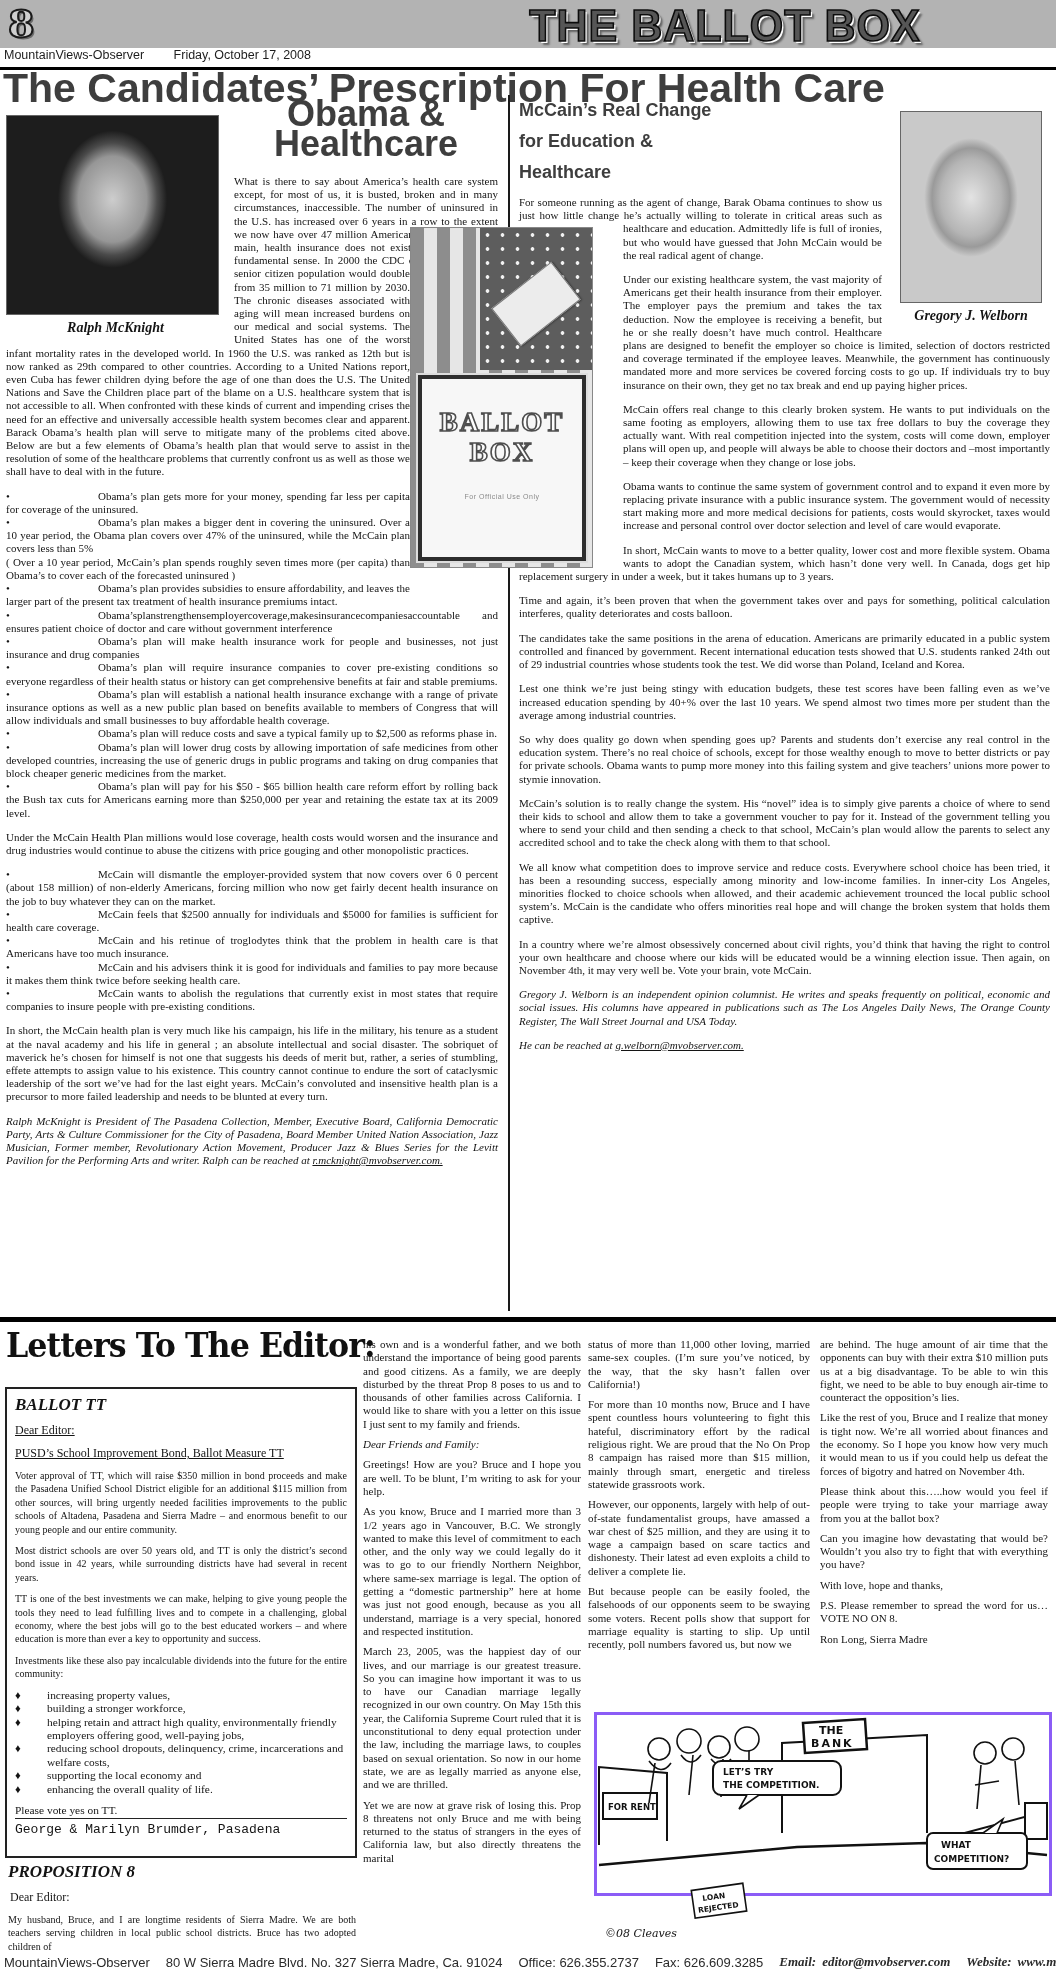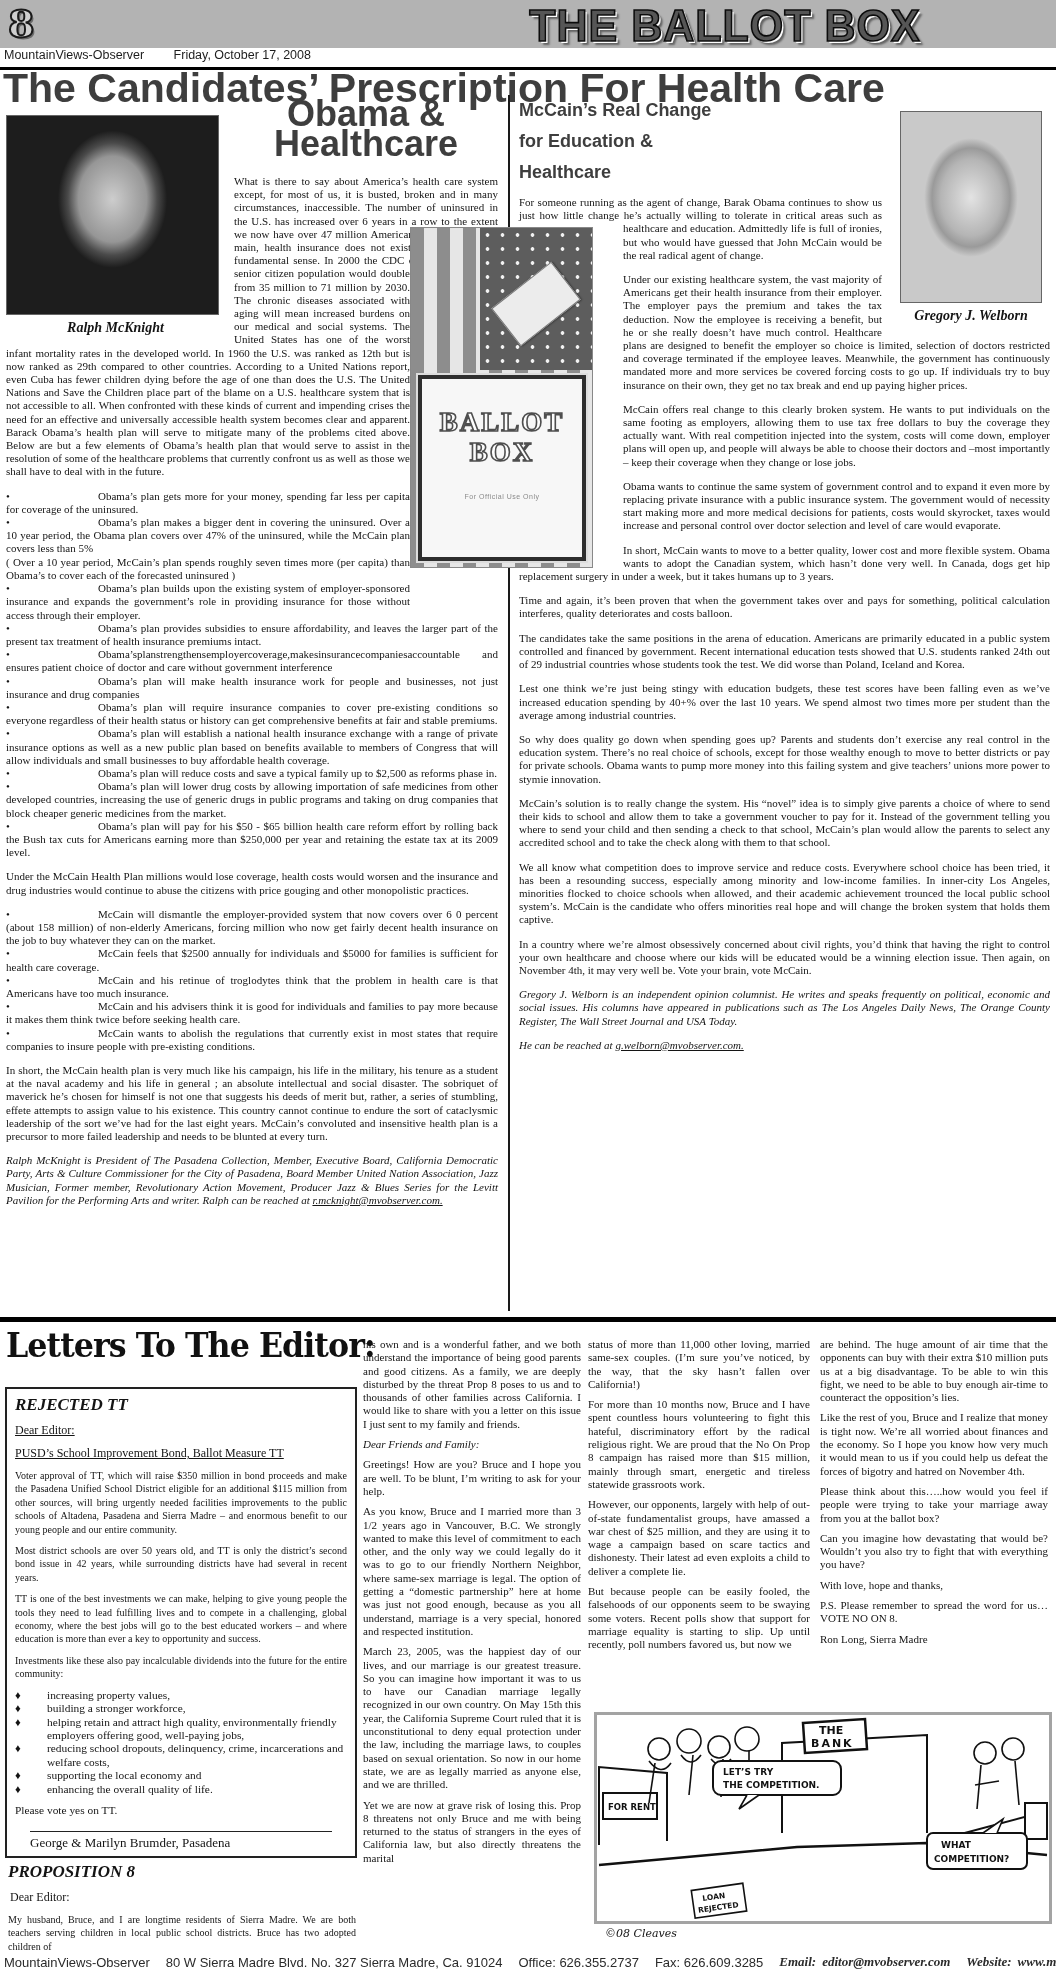--- a/index.html
+++ b/index.html
@@ -65,32 +65,32 @@
   .col1-box{position:absolute;left:5px;top:1387px;width:352px;height:471px;border:2px solid #222;
       padding:6px 8px;box-sizing:border-box;}
   .tt-title,.p8-title{font-size:17px;font-weight:bold;font-style:italic;margin:0 0 8px 0;}
   .u{text-decoration:underline;}
   .salut{font-size:12px;margin:0 0 8px 0;}
   .subject{font-size:12px;margin:0 0 8px 0;}
   .tt-p,.p8-p{font-size:10px;line-height:13.4px;text-align:justify;margin:0 0 8px 0;}
   .tt-bullet{font-size:11.4px;line-height:13.4px;margin:0;padding-left:32px;text-indent:-32px;text-align:left;}
   .tt-bullet .bullet-glyph{display:inline-block;width:32px;text-indent:0;}
   .tt-close{font-size:11.4px;margin:8px 0 2px 0;}
-  .tt-sig{font-family:Liberation Serif, serif;font-size:13px;margin:15px;border-top:1px solid #222;padding-top:3px;}
+  .tt-sig{font-family:Liberation Mono, monospace;font-size:13px;margin:0;border-top:1px solid #222;padding-top:3px;}
   .p8-block{position:absolute;left:8px;top:1862px;width:348px;}
   .p8-salut{font-size:12px;margin:0 0 8px 2px;}
   .let-col{position:absolute;font-size:11px;line-height:13.3px;text-align:justify;}
   .let-col p{margin:0 0 7px 0;}
   .col2{left:363px;top:1338px;width:218px;}
   .col3{left:588px;top:1338px;width:222px;}
   .col4{left:820px;top:1338px;width:228px;}
   .greeting{font-style:italic;}
   .sig-line{text-align:left;}
   
-  .cartoon{position:absolute;left:594px;top:1712px;width:458px;height:212px;border:3px solid #a3a3a3;
+  .cartoon{position:absolute;left:594px;top:1712px;width:458px;height:184px;border:3px solid #8b5cf6;
       box-sizing:border-box;background:#fff;}
   .cartoon svg{display:block;}
   .ct{font-family:"DejaVu Sans",sans-serif;font-weight:bold;fill:#111;}
   
   .footer{position:absolute;left:0;top:1949px;width:1056px;height:26px;
       font-family:"Liberation Sans",sans-serif;font-size:13px;color:#2b2b2b;display:flex;align-items:center;}
   .footer span{margin-right:16px;white-space:nowrap;}
   .footer .f-paper{margin-left:4px;}
   .f-em{font-family:"Liberation Serif",serif;font-weight:bold;font-style:italic;margin-right:6px !important;}
   .f-emv{font-family:"Liberation Serif",serif;font-weight:bold;font-style:italic;}
@@ -118,21 +118,20 @@
       <div class="photo photo-mcknight"></div>
       <div class="photo-caption">Ralph McKnight</div>
     </div>
     <h2 class="art-title obama-title">Obama &amp; Healthcare</h2>
     <div class="spacer-l"></div>
     <p class="body-p">What is there to say about America’s health care system except, for most of us, it is busted, broken and in many circumstances, inaccessible. The number of uninsured in the U.S. has increased over 6 years in a row  to the extent we now have over 47 million Americans for whom, in the main, health insurance does not exist   even in the most fundamental sense. In 2000 the CDC determined that our senior citizen population would double from 35 million to 71 million by 2030. The chronic diseases associated with aging will mean increased burdens on our medical and social systems. The United States has one of the worst infant mortality rates in the developed world. In 1960 the U.S. was ranked as 12th but is now ranked as 29th compared to other countries. According to a United Nations report, even Cuba has fewer children dying before the age of one than does the U.S. The United Nations and Save the Children place part of the blame on a U.S. healthcare system that is not accessible to all. When confronted with these kinds of current and impending crises the need for an effective and universally accessible health system becomes clear and apparent. Barack Obama’s health plan will serve to mitigate many of the problems cited above. Below are but a few elements of Obama’s health plan that would serve to assist in the resolution of some of the healthcare problems that currently confront us as well as those we shall have to deal with in the future.</p>
     <div>
         <p class="bullet-item"><span class="bullet-glyph">•</span>Obama’s plan gets more for your money, spending far less per capita for coverage of the uninsured.</p>
         <p class="bullet-item"><span class="bullet-glyph">•</span>Obama’s plan makes a bigger dent in covering the uninsured. Over a 10 year period, the Obama plan covers over 47% of the uninsured, while the McCain plan covers less than 5%
 ( Over a 10 year period, McCain’s plan spends roughly seven times more (per capita) than Obama’s to cover each of the forecasted uninsured )</p>
-        <p class="bullet-item"><span class="bullet-glyph">•</span>Obama’s plan builds upon the existing system of employer-sponsored insurance and expands the government’s role in providing insurance for those without access through their employer.</p>
         <p class="bullet-item"><span class="bullet-glyph">•</span>Obama’s plan provides subsidies to ensure affordability, and leaves the larger part of the present tax treatment of health insurance premiums intact.</p>
         <p class="bullet-item"><span class="bullet-glyph">•</span>Obama’splanstrengthensemployercoverage,makesinsurancecompaniesaccountable and ensures patient choice of doctor and care without government interference</p>
         <p class="bullet-item"><span class="bullet-glyph">•</span>Obama’s plan will make health insurance work for people and businesses, not just insurance and drug companies</p>
         <p class="bullet-item"><span class="bullet-glyph">•</span>Obama’s plan will require insurance companies to cover pre-existing conditions so everyone regardless of their health status or history can get comprehensive benefits at fair and stable premiums.</p>
         <p class="bullet-item"><span class="bullet-glyph">•</span>Obama’s plan will establish a national health insurance exchange with a range of private insurance options as well as a new public plan based on benefits available to members of Congress that will allow individuals and small businesses to buy affordable health coverage.</p>
         <p class="bullet-item"><span class="bullet-glyph">•</span>Obama’s plan will reduce costs and save a typical family up to $2,500 as reforms phase in.</p>
         <p class="bullet-item"><span class="bullet-glyph">•</span>Obama’s plan will lower drug costs by allowing importation of safe medicines from other developed countries, increasing the use of generic drugs in public programs and taking on drug companies that block cheaper generic medicines from the market.</p>
         <p class="bullet-item"><span class="bullet-glyph">•</span>Obama’s plan will pay for his $50 - $65 billion health care reform effort by rolling back the Bush tax cuts for Americans earning more than $250,000 per year and retaining the estate tax at its 2009 level.</p>
       </div>
     <p class="body-p" style="margin-top:11px">Under the McCain Health Plan millions would lose coverage, health costs would worsen and the insurance and drug industries would continue to abuse the citizens with price gouging and other monopolistic practices.</p>
@@ -181,21 +180,21 @@
         <p class="body-p">In a country where we’re almost obsessively concerned about civil rights, you’d think that having the right to control your own healthcare and choose where our kids will be educated would be a winning election issue.  Then again, on November 4th, it may very well be.  Vote your brain, vote McCain.</p>
       </div>
     <p class="bio-p">Gregory J. Welborn is an independent opinion columnist.  He writes and speaks frequently on political, economic and social issues.  His columns have appeared in publications such as The Los Angeles Daily News, The Orange County Register, The Wall Street Journal and USA Today.</p>
     <p class="bio-p"><span>He can be reached at</span> <span class="email">g.welborn@mvobserver.com.</span></p>
   </div>
 
   <div class="rule-thick"></div>
   <div class="letters-heading">Letters To The Editor:</div>
 
   <div class="col1-box">
-    <div class="tt-title">REJECTED TT</div>
+    <div class="tt-title">BALLOT TT</div>
     <div class="salut u">Dear Editor:</div>
     <div class="subject u">PUSD’s School Improvement Bond, Ballot Measure TT</div>
     <div>
         <p class="tt-p">Voter approval of TT, which will raise $350 million in bond proceeds and make the Pasadena Unified School District eligible for an additional $115 million from other sources, will bring urgently needed facilities improvements to the public schools of Altadena, Pasadena and Sierra Madre – and enormous benefit to our young people and our entire community.</p>
         <p class="tt-p">Most district schools are over 50 years old, and TT is only the district’s second bond issue in 42 years, while surrounding districts have had several in recent years.</p>
         <p class="tt-p">TT is one of the best investments we can make, helping to give young people the tools they need to lead fulfilling lives and to compete in a challenging, global economy, where the best jobs will go to the best educated workers – and where education is more than ever a key to opportunity and success.</p>
       </div>
     <div class="tt-p">Investments like these also pay incalculable dividends into the future for the entire community:</div>
     <div>
         <p class="tt-bullet"><span class="bullet-glyph">♦</span>increasing property values,</p>

